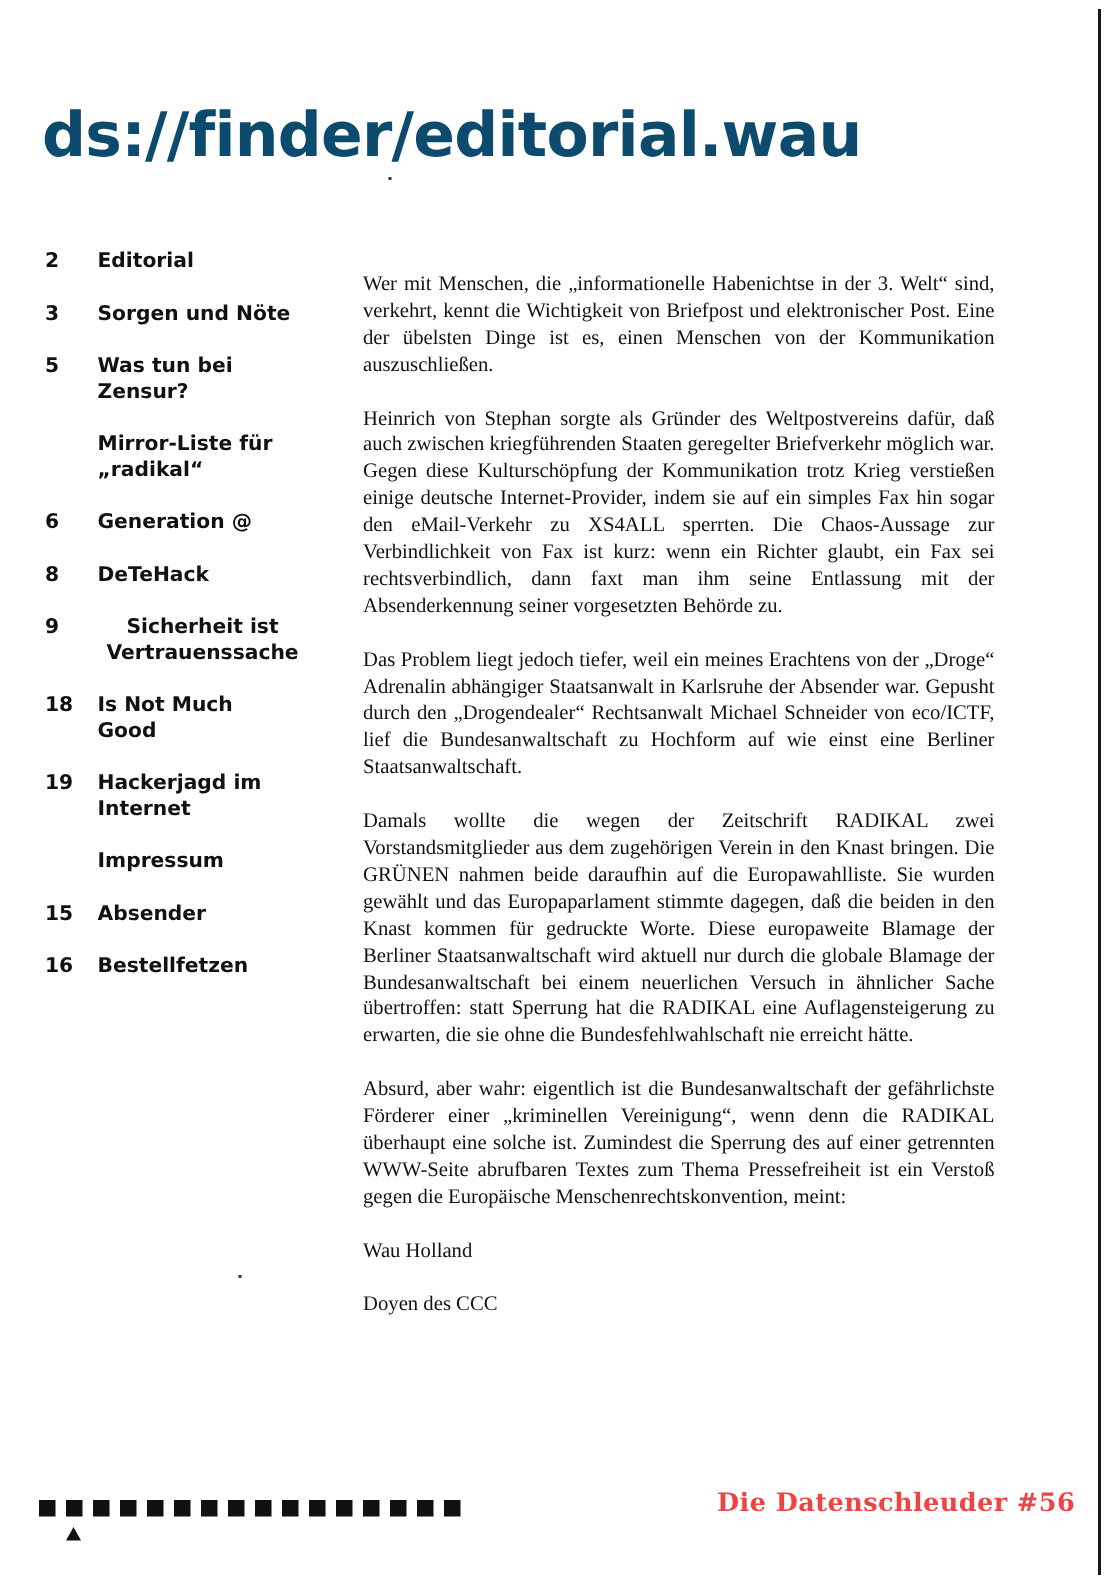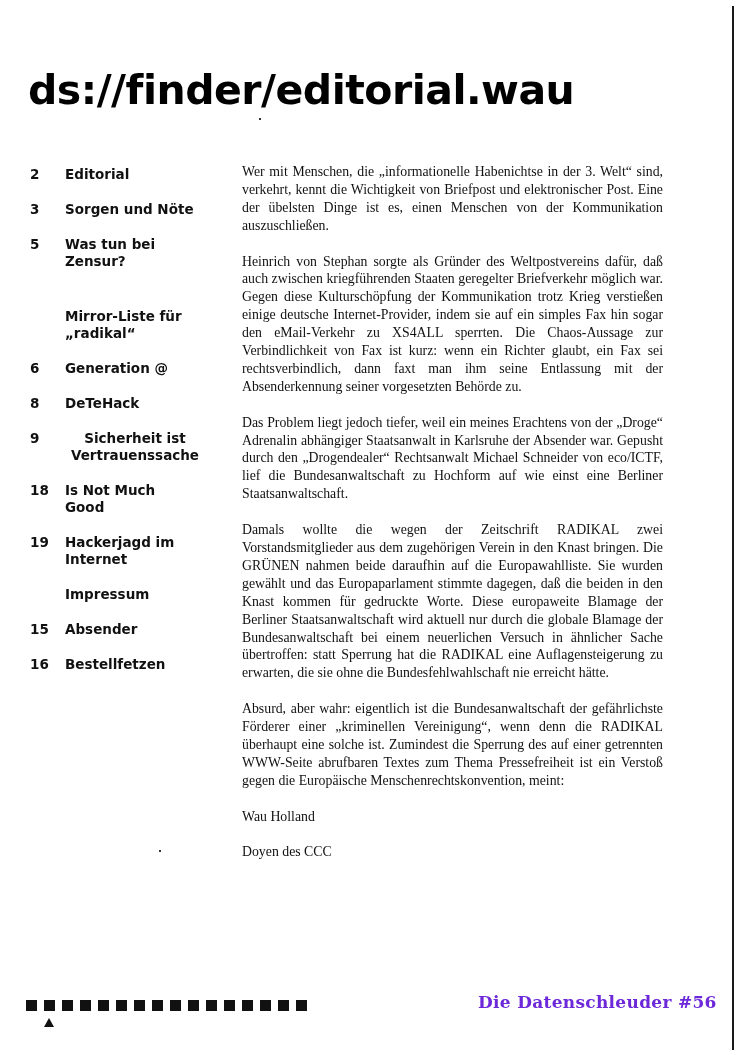--- a/index.html
+++ b/index.html
@@ -8,53 +8,53 @@
     color: #111111;
   }
   .edge-line {
     position: absolute; left: 732px; top: 6px; width: 2px; height: 1044px;
     background: #1a1a1a;
   }
   .title {
     position: absolute; left: 28px; top: 70px;
     font-family: "DejaVu Sans", sans-serif; font-weight: bold;
     font-size: 41px; letter-spacing: -0.5px; line-height: 1;
-    margin: 0; color: #000000;
+    margin: 0; color: #0c4a6e;
   }
   .speck {
     position: absolute; width: 2px; height: 2px; background: #333;
   }
   .toc {
     position: absolute; left: 30px; top: 166px; width: 200px;
     font-family: "DejaVu Sans", sans-serif; font-weight: bold;
     font-size: 13.5px; line-height: 17px; color: #111;
   }
   .toc-item { display: flex; margin-bottom: 18px; }
   .toc-num { width: 35px; flex: none; }
   .toc-label { flex: 1; }
   .article {
-    position: absolute; left: 242px; top: 163px; width: 421px;
+    position: absolute; left: 242px; top: 180px; width: 421px;
     font-family: "Liberation Serif", serif; font-size: 13.8px;
     line-height: 17.9px; color: #111; text-align: justify;
   }
   .article p { margin: 0 0 17.9px 0; }
   .signature { margin: 0; text-align: left; }
   .page-indicator {
     position: absolute; left: 26px; top: 1000px; display: flex; gap: 7px;
   }
   .page-square { width: 11px; height: 11px; background: #111; }
   .page-marker {
     position: absolute; left: 43px; top: 1018px; width: 0; height: 0;
     border-left: 5px solid transparent; border-right: 5px solid transparent;
     border-bottom: 9px solid #111;
   }
   .footer-title {
     position: absolute; left: 478px; top: 992px;
     font-family: "DejaVu Serif", serif; font-weight: bold; font-size: 17px;
-    color: #6d28d9; letter-spacing: 0.3px;
+    color: #ef4444; letter-spacing: 0.3px;
   }
 </style>
 </head>
 <body>
 
 <div class="edge-line"></div>
 
 <h1 class="title">ds://finder/editorial.wau</h1>
 <div class="speck" style="left:259px;top:118px;"></div>
 <div class="speck" style="left:159px;top:850px;"></div>
@@ -67,21 +67,21 @@
   <div class="toc-item">
     <span class="toc-num">3</span>
     <span class="toc-label">Sorgen und Nöte</span>
   </div>
   <div class="toc-item">
     <span class="toc-num">5</span>
     <span class="toc-label" style="width:110px;flex:none;">Was tun bei Zensur?</span>
   </div>
   <div class="toc-item">
     <span class="toc-num"></span>
-    <span class="toc-label" style="width:130px;flex:none;margin-top:20px;">Mirror-Liste für „radikal“</span>
+    <span class="toc-label" style="width:130px;flex:none;">Mirror-Liste für „radikal“</span>
   </div>
   <div class="toc-item">
     <span class="toc-num">6</span>
     <span class="toc-label">Generation @</span>
   </div>
   <div class="toc-item">
     <span class="toc-num">8</span>
     <span class="toc-label">DeTeHack</span>
   </div>
   <div class="toc-item">

